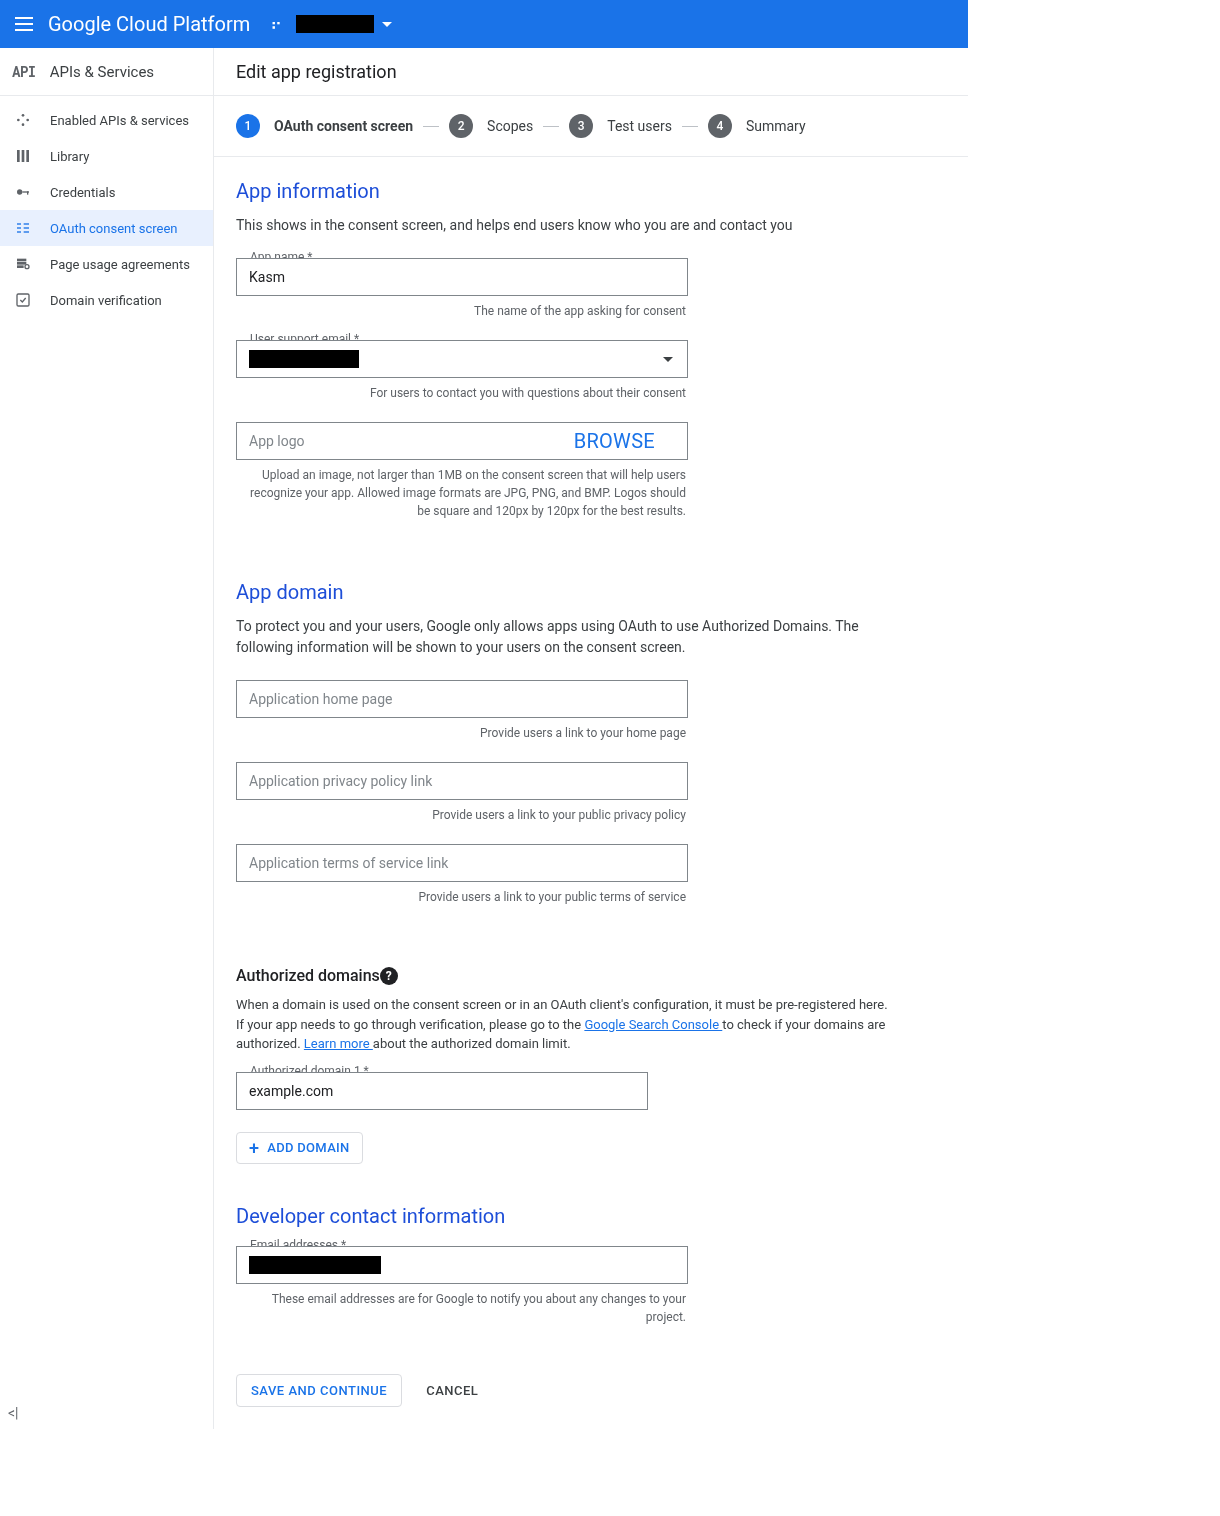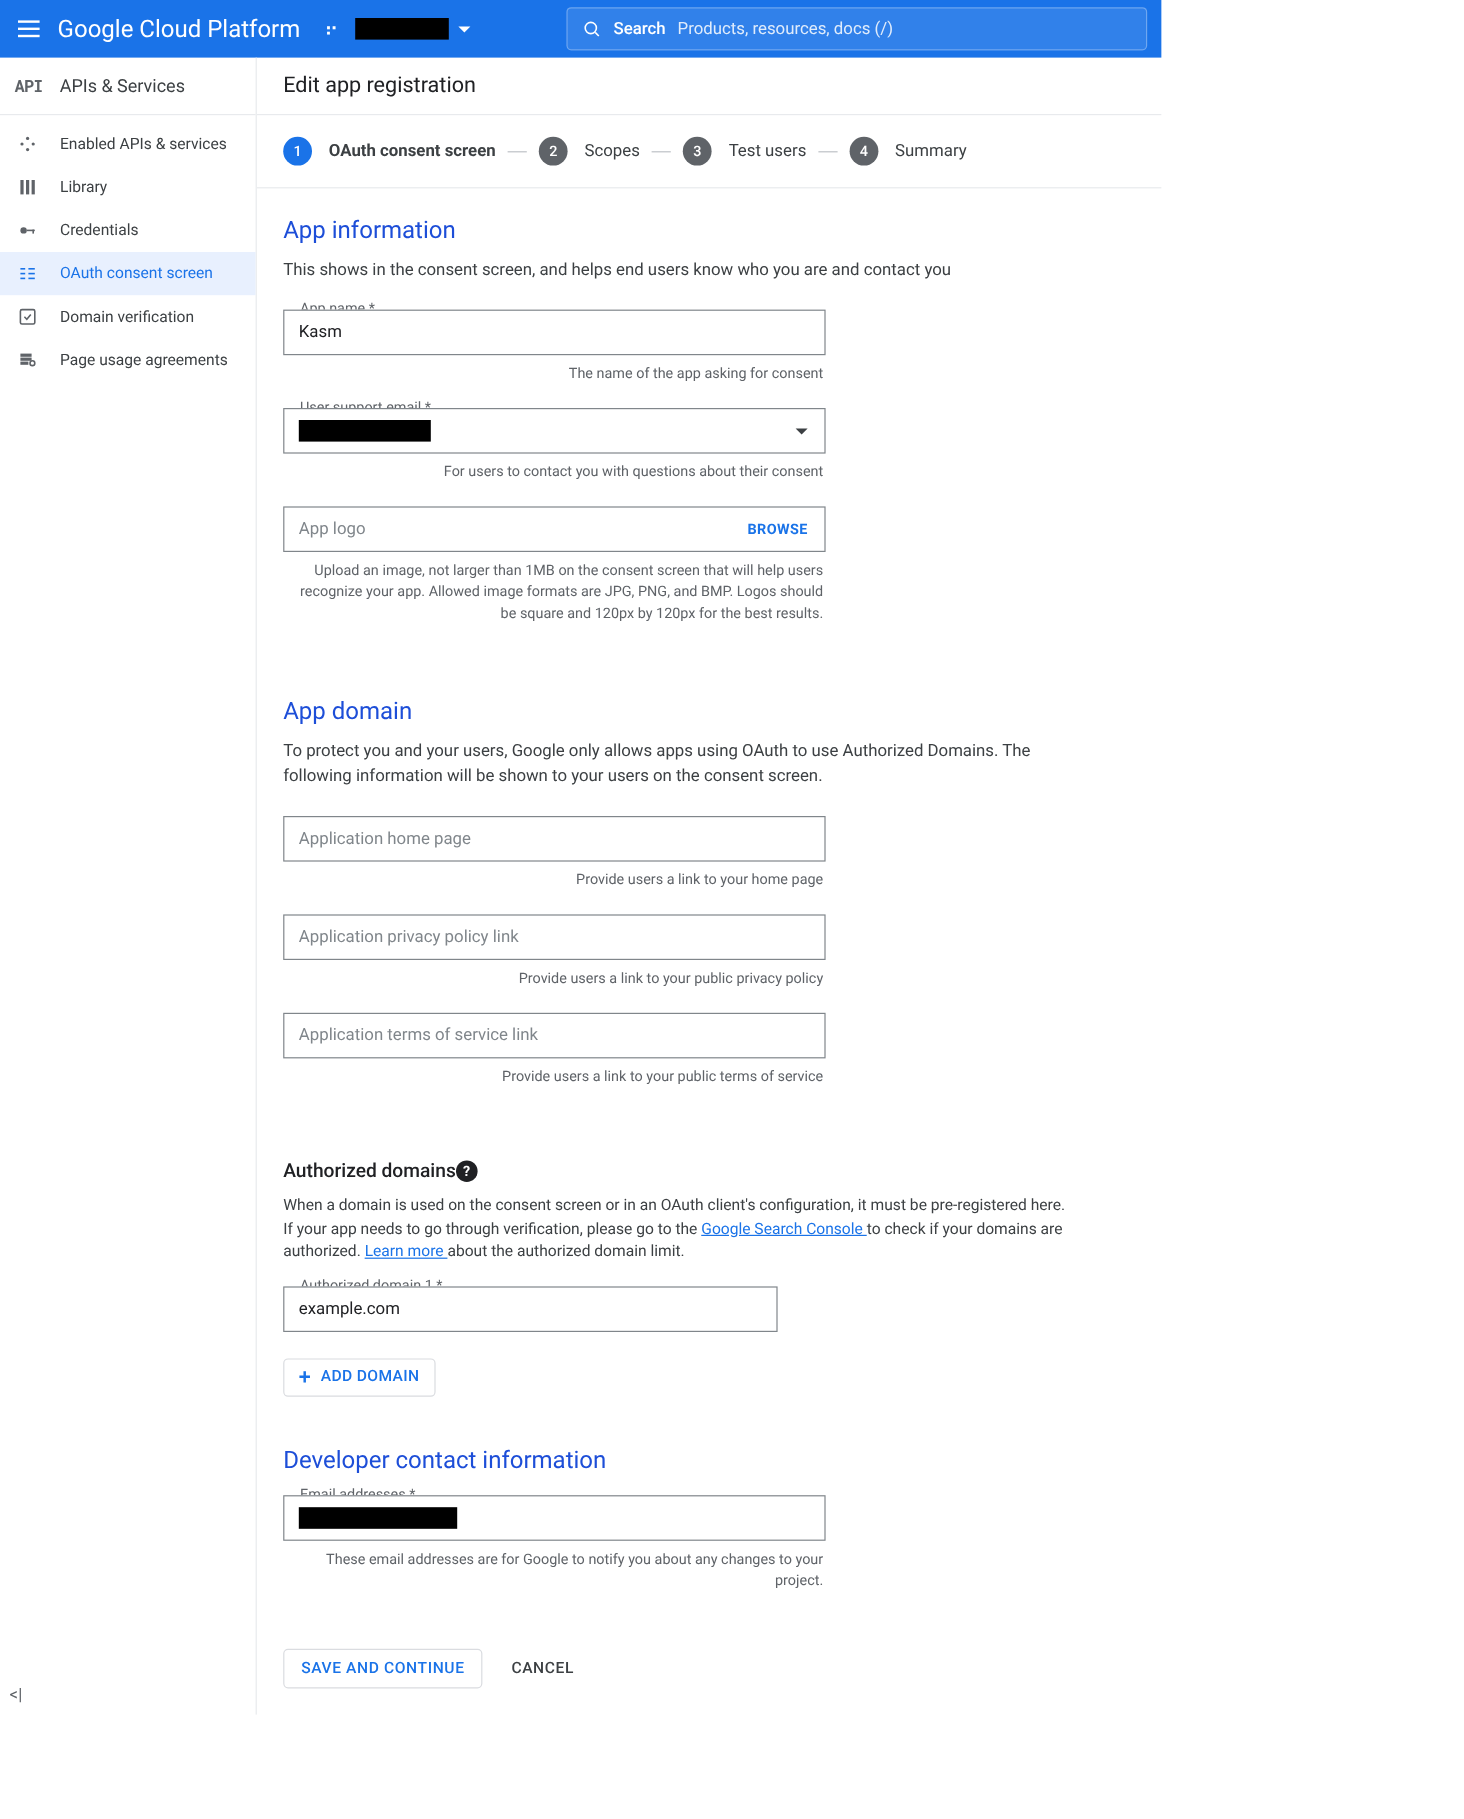--- a/index.html
+++ b/index.html
@@ -56,21 +56,21 @@
 
 
 .form-field { position: relative; margin-bottom: 6px; width: 452px; text-align: right; }
 .form-field.narrow { width: 412px; }
 .ff-box { border: 1px solid #80868b; border-radius: 0; height: 38px; display: flex; align-items: center; padding: 0 12px; font-size: 14px; position: relative; background: #fff; }
 .ff-label { position: absolute; top: -8px; left: 10px; background: #fff; padding: 0 4px; font-size: 12px; color: #5f6368; }
 .ff-placeholder { color: #80868b; font-size: 14px; }
 .ff-value { color: #202124; font-size: 14px; }
 .ff-redacted { width: 110px; height: 18px; background: #000; }
 .ff-dropdown-arrow { position: absolute; right: 14px; width: 0; height: 0; border-left: 5px solid transparent; border-right: 5px solid transparent; border-top: 5px solid #3c4043; }
-.ff-browse { position: absolute; right: 14px; color: #1a73e8; font-weight: 700; font-size: 12px; letter-spacing: 0.3px; cursor: pointer; }
+.ff-browse { position: absolute; right: 32px; color: #1a73e8; font-weight: 400; font-size: 20px; letter-spacing: 0.3px; cursor: pointer; }
 .ff-helper { font-size: 12px; color: #5f6368; margin: 6px 0 20px 10px; line-height: 1.5; max-width: 440px; text-align: right; }
 
 .section-spacer { height: 40px; }
 
 .link-inline { color: #1a73e8; text-decoration: underline; cursor: pointer; }
 
 
 .add-domain-btn { display: inline-flex; align-items: center; gap: 8px; border: 1px solid #dadce0; border-radius: 4px; padding: 6px 12px; font-size: 13px; color: #1a73e8; font-weight: 500; cursor: pointer; letter-spacing: 0.3px; margin-top: 4px; }
 .plus-icon { font-size: 18px; line-height: 1; }
 
@@ -89,30 +89,20 @@
     <span></span>
       <span></span>
       <span></span>
   </div>
   <div class="gcp-title">Google Cloud Platform</div>
   <div class="project-selector">
     <span class="project-dots"></span>
     <span class="project-redacted"></span>
     <span class="chevron-down"></span>
   </div>
-  <div class="search-wrap">
-    <div class="search-box">
-      <svg class="search-icon" viewBox="0 0 24 24" fill="none" stroke="#fff" stroke-width="2">
-          <circle cx="11" cy="11" r="7"></circle>
-          <line x1="21" y1="21" x2="16.5" y2="16.5"></line>
-        </svg>
-      <span class="search-label">Search</span>
-      <span class="search-placeholder">Products, resources, docs (/)</span>
-    </div>
-  </div>
 </div>
 
 <div class="layout">
 
   <div class="sidebar">
     <div class="sidebar-header">
       <span class="api-icon">API</span>
       <span class="sidebar-title">APIs &amp; Services</span>
     </div>
     <div class="sidebar-items">
@@ -156,37 +146,37 @@
               <rect x="13" y="5" width="8" height="2"></rect>
               <rect x="13" y="11" width="8" height="2"></rect>
               <rect x="13" y="17" width="8" height="2"></rect>
             </svg>
           </span>
         <span>OAuth consent screen</span>
       </div>
       <div class="sidebar-item">
         <span class="si-icon">
             <svg width="16" height="16" viewBox="0 0 24 24" fill="none" stroke="currentColor" stroke-width="2">
-              <rect x="3" y="3" width="18" height="18" rx="2"></rect>
-              <path d="M8 12l3 3 5-6"></path>
-            </svg>
-          </span>
-        <span>Domain verification</span>
-      </div>
-      <div class="sidebar-item">
-        <span class="si-icon">
-            <svg width="16" height="16" viewBox="0 0 24 24" fill="none" stroke="currentColor" stroke-width="2">
               <rect x="4" y="5" width="12" height="2" fill="currentColor"></rect>
               <rect x="4" y="10" width="12" height="2" fill="currentColor"></rect>
               <rect x="4" y="15" width="8" height="2" fill="currentColor"></rect>
               <circle cx="18" cy="16" r="3"></circle>
             </svg>
           </span>
         <span>Page usage agreements</span>
       </div>
+      <div class="sidebar-item">
+        <span class="si-icon">
+            <svg width="16" height="16" viewBox="0 0 24 24" fill="none" stroke="currentColor" stroke-width="2">
+              <rect x="3" y="3" width="18" height="18" rx="2"></rect>
+              <path d="M8 12l3 3 5-6"></path>
+            </svg>
+          </span>
+        <span>Domain verification</span>
+      </div>
     </div>
     <div class="sidebar-collapse">&lt;|</div>
   </div>
 
   <div class="main">
     <div class="main-header">Edit app registration</div>
 
     <div class="stepper">
       <div class="step active">
         <div class="step-circle">1</div>

